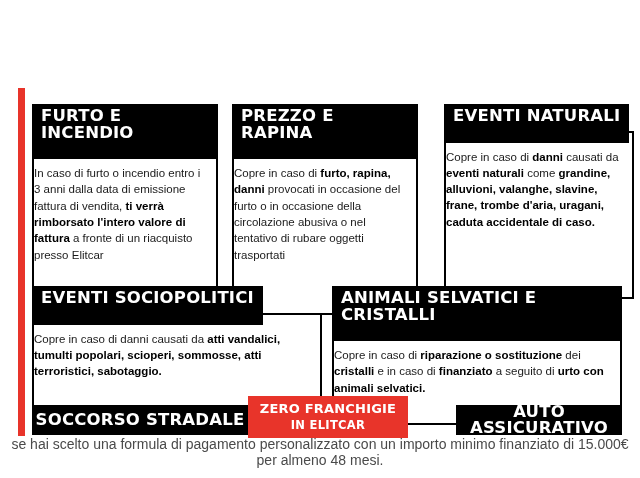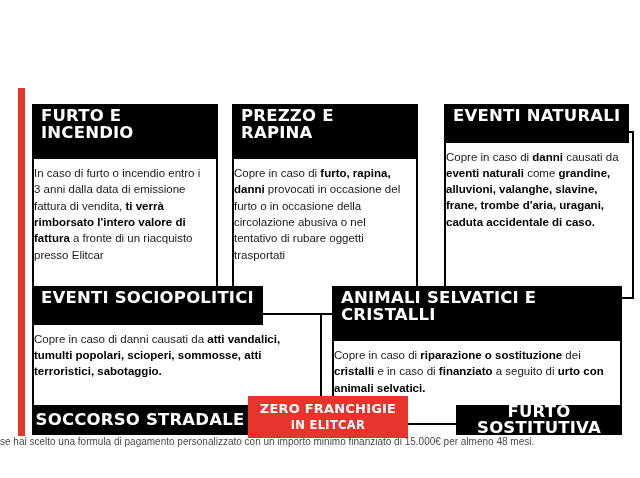--- a/index.html
+++ b/index.html
@@ -154,21 +154,22 @@
   }
   #bar-zero .l1 { font-size: 13px; line-height: 1.05; }
   #bar-zero .l2 { font-size: 11.5px; line-height: 1.25; letter-spacing: 0.3px; margin-top: 2px; }
 
   
   .footnote {
     position: absolute;
     left: 0;
     top: 436px;
     width: 640px;
-    font-size: 10px;
+    text-align: center;
+    font-size: 14px;
     color: #4a4a4a;
   }
 </style>
 </head>
 <body>
 
 <div class="page">
 
 
   <div class="rail"></div>
@@ -198,17 +199,17 @@
     <div class="card-body">Copre in caso di <b>riparazione o sostituzione</b> dei <b>cristalli</b> e in caso di <b>finanziato</b> a seguito di <b>urto con animali selvatici.</b></div>
   </div>
 
   <div class="bar" id="bar-soccorso">SOCCORSO STRADALE</div>
 
   <div class="bar" id="bar-zero">
     <div class="l1">ZERO FRANCHIGIE</div>
     <div class="l2">IN ELITCAR</div>
   </div>
 
-  <div class="bar" id="bar-auto">FURTO SOSTITUTIVA</div>
+  <div class="bar" id="bar-auto">AUTO ASSICURATIVO</div>
 
   <div class="footnote">se hai scelto una formula di pagamento personalizzato con un importo minimo finanziato di 15.000€ per almeno 48 mesi.</div>
 
 </div>
 
 </body></html>

